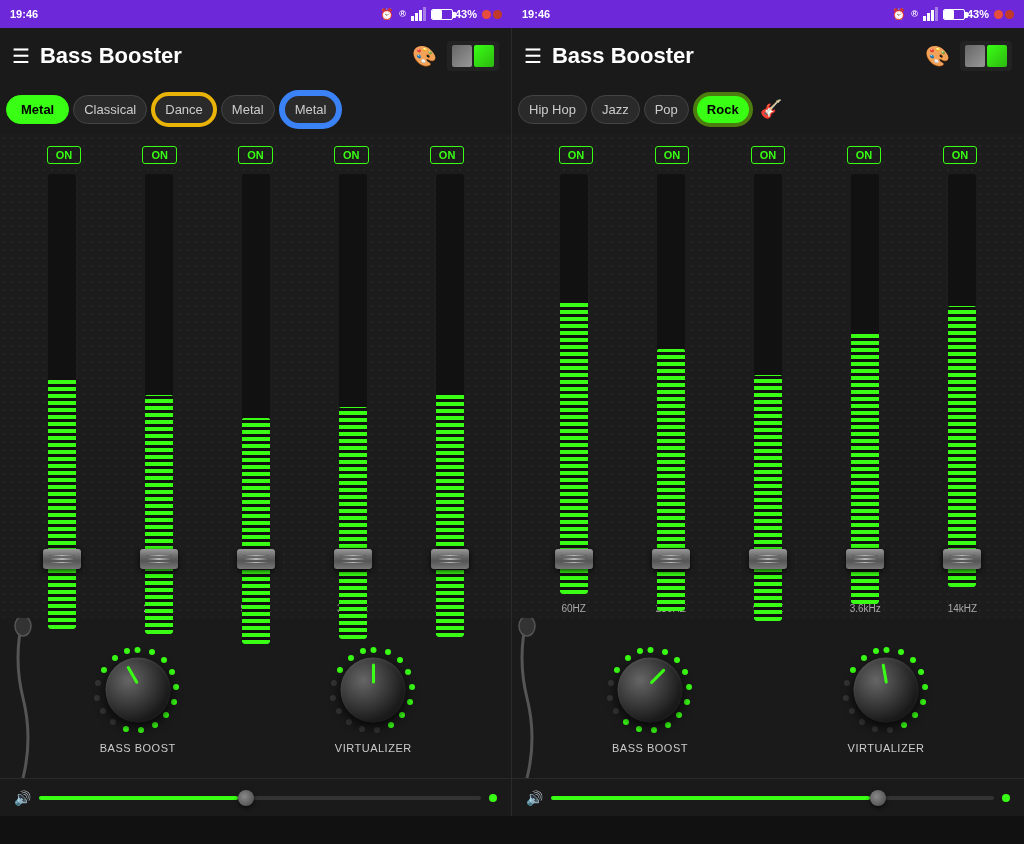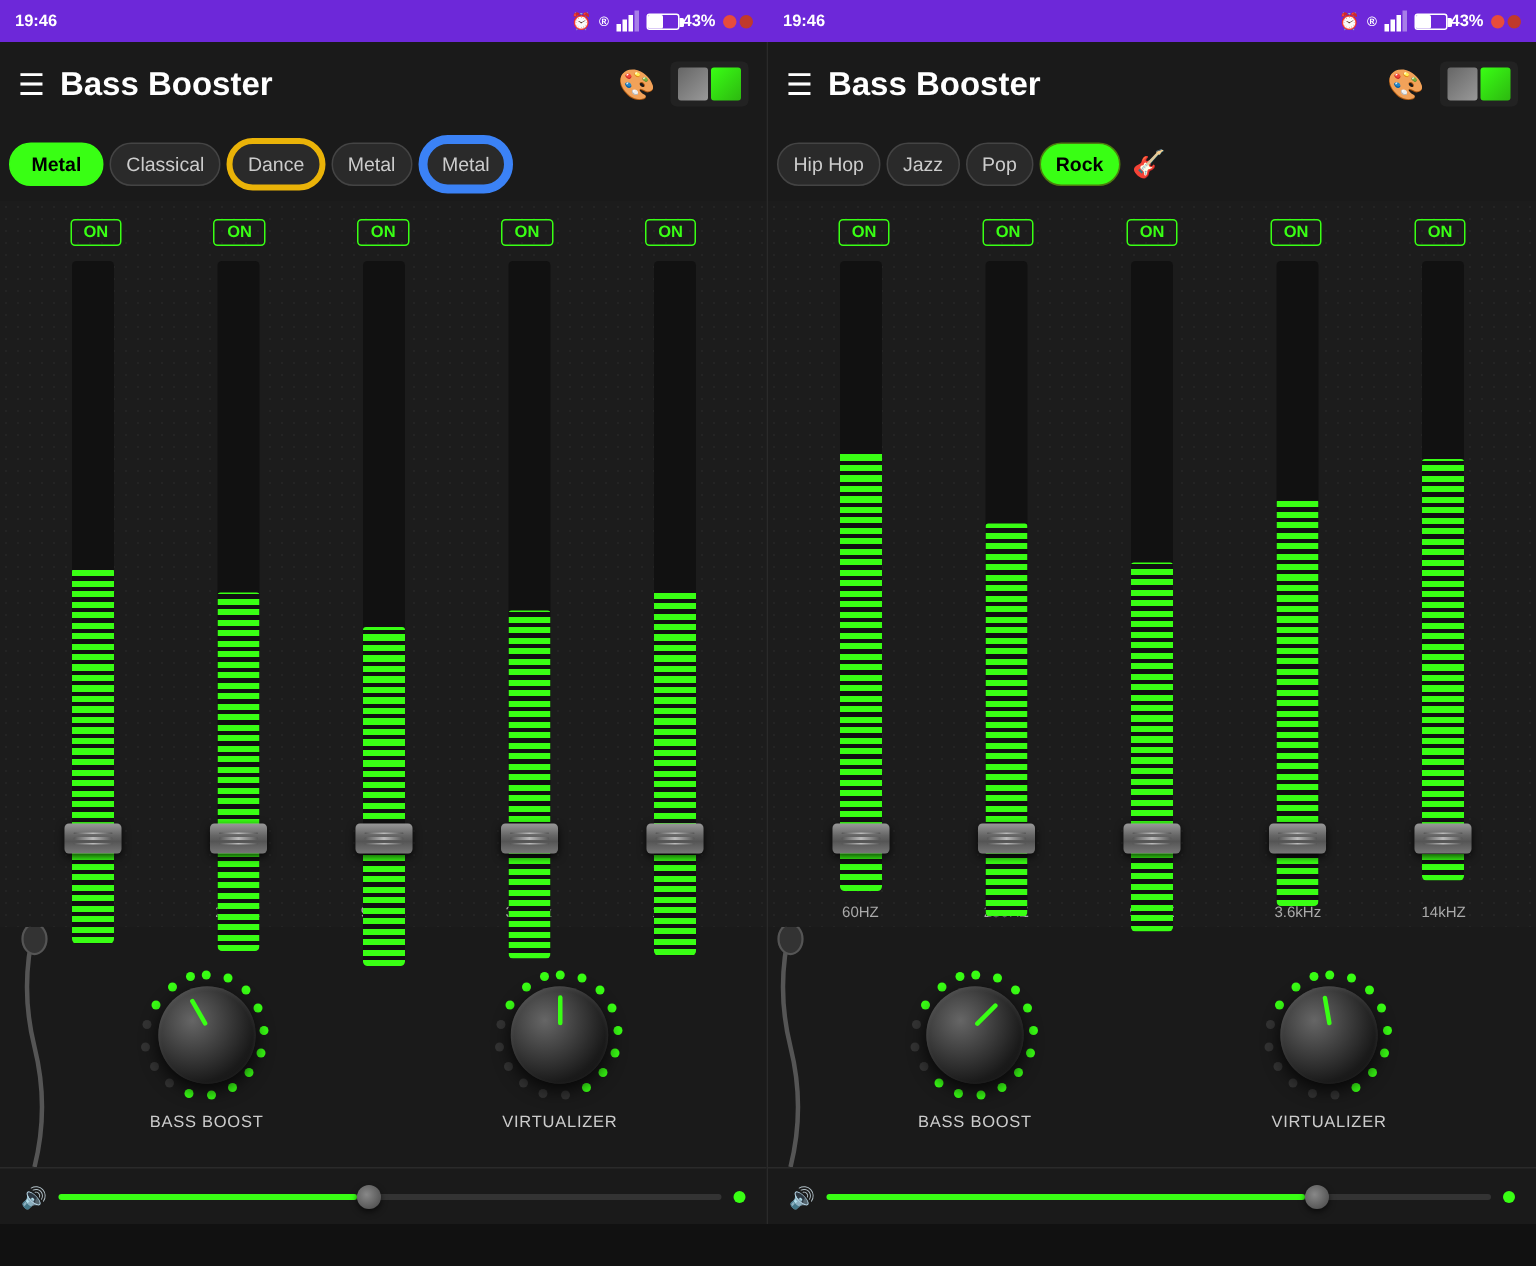--- a/index.html
+++ b/index.html
@@ -305,21 +305,21 @@
       <div style="width:52px;height:30px;background:#222;border-radius:4px;display:flex;align-items:center;justify-content:center;gap:2px;cursor:pointer;">
         <div style="width:20px;height:22px;background:linear-gradient(135deg,#666,#999);border-radius:2px;"></div>
         <div style="width:20px;height:22px;background:linear-gradient(135deg,#39ff14,#2db810);border-radius:2px;"></div>
       </div>
     </div>
 
     <div style="display:flex;align-items:center;padding:4px 6px;gap:4px;background:#1a1a1a;height:50px;overflow:hidden;">
       <div style="padding:6px 10px;border-radius:20px;font-size:13px;cursor:pointer;background:#2a2a2a;color:#ccc;border:1px solid #444;white-space:nowrap;">Hip Hop</div>
       <div style="padding:6px 10px;border-radius:20px;font-size:13px;cursor:pointer;background:#2a2a2a;color:#ccc;border:1px solid #444;white-space:nowrap;">Jazz</div>
       <div style="padding:6px 10px;border-radius:20px;font-size:13px;cursor:pointer;background:#2a2a2a;color:#ccc;border:1px solid #444;white-space:nowrap;">Pop</div>
-      <div style="padding:6px 10px;border-radius:20px;font-size:13px;cursor:pointer;background:#39ff14;color:#000;border:1px solid #4d7c0f;white-space:nowrap;font-weight:bold;">Rock</div>
+      <div style="padding:6px 10px;border-radius:20px;font-size:13px;cursor:pointer;background:#39ff14;color:#000;border:4px solid #4d7c0f;white-space:nowrap;font-weight:bold;">Rock</div>
       <span style="font-size:18px;cursor:pointer;margin-left:4px;">🎸</span>
     </div>
 
     <div style="flex:1;background:#1c1c1c;position:relative;padding:8px 6px 4px 6px;display:flex;flex-direction:column;">
       <div style="position:absolute;inset:0;background-image:radial-gradient(circle,#3a3a3a 1px,transparent 1px);background-size:8px 8px;opacity:0.25;"></div>
 
       <div style="position:relative;z-index:2;display:flex;justify-content:space-around;padding:4px 10px;margin-bottom:6px;">
         <button style="background:transparent;border:1.5px solid #39ff14;color:#39ff14;padding:2px 8px;border-radius:3px;font-size:11px;cursor:pointer;font-weight:bold;">ON</button>
         <button style="background:transparent;border:1.5px solid #39ff14;color:#39ff14;padding:2px 8px;border-radius:3px;font-size:11px;cursor:pointer;font-weight:bold;">ON</button>
         <button style="background:transparent;border:1.5px solid #39ff14;color:#39ff14;padding:2px 8px;border-radius:3px;font-size:11px;cursor:pointer;font-weight:bold;">ON</button>

